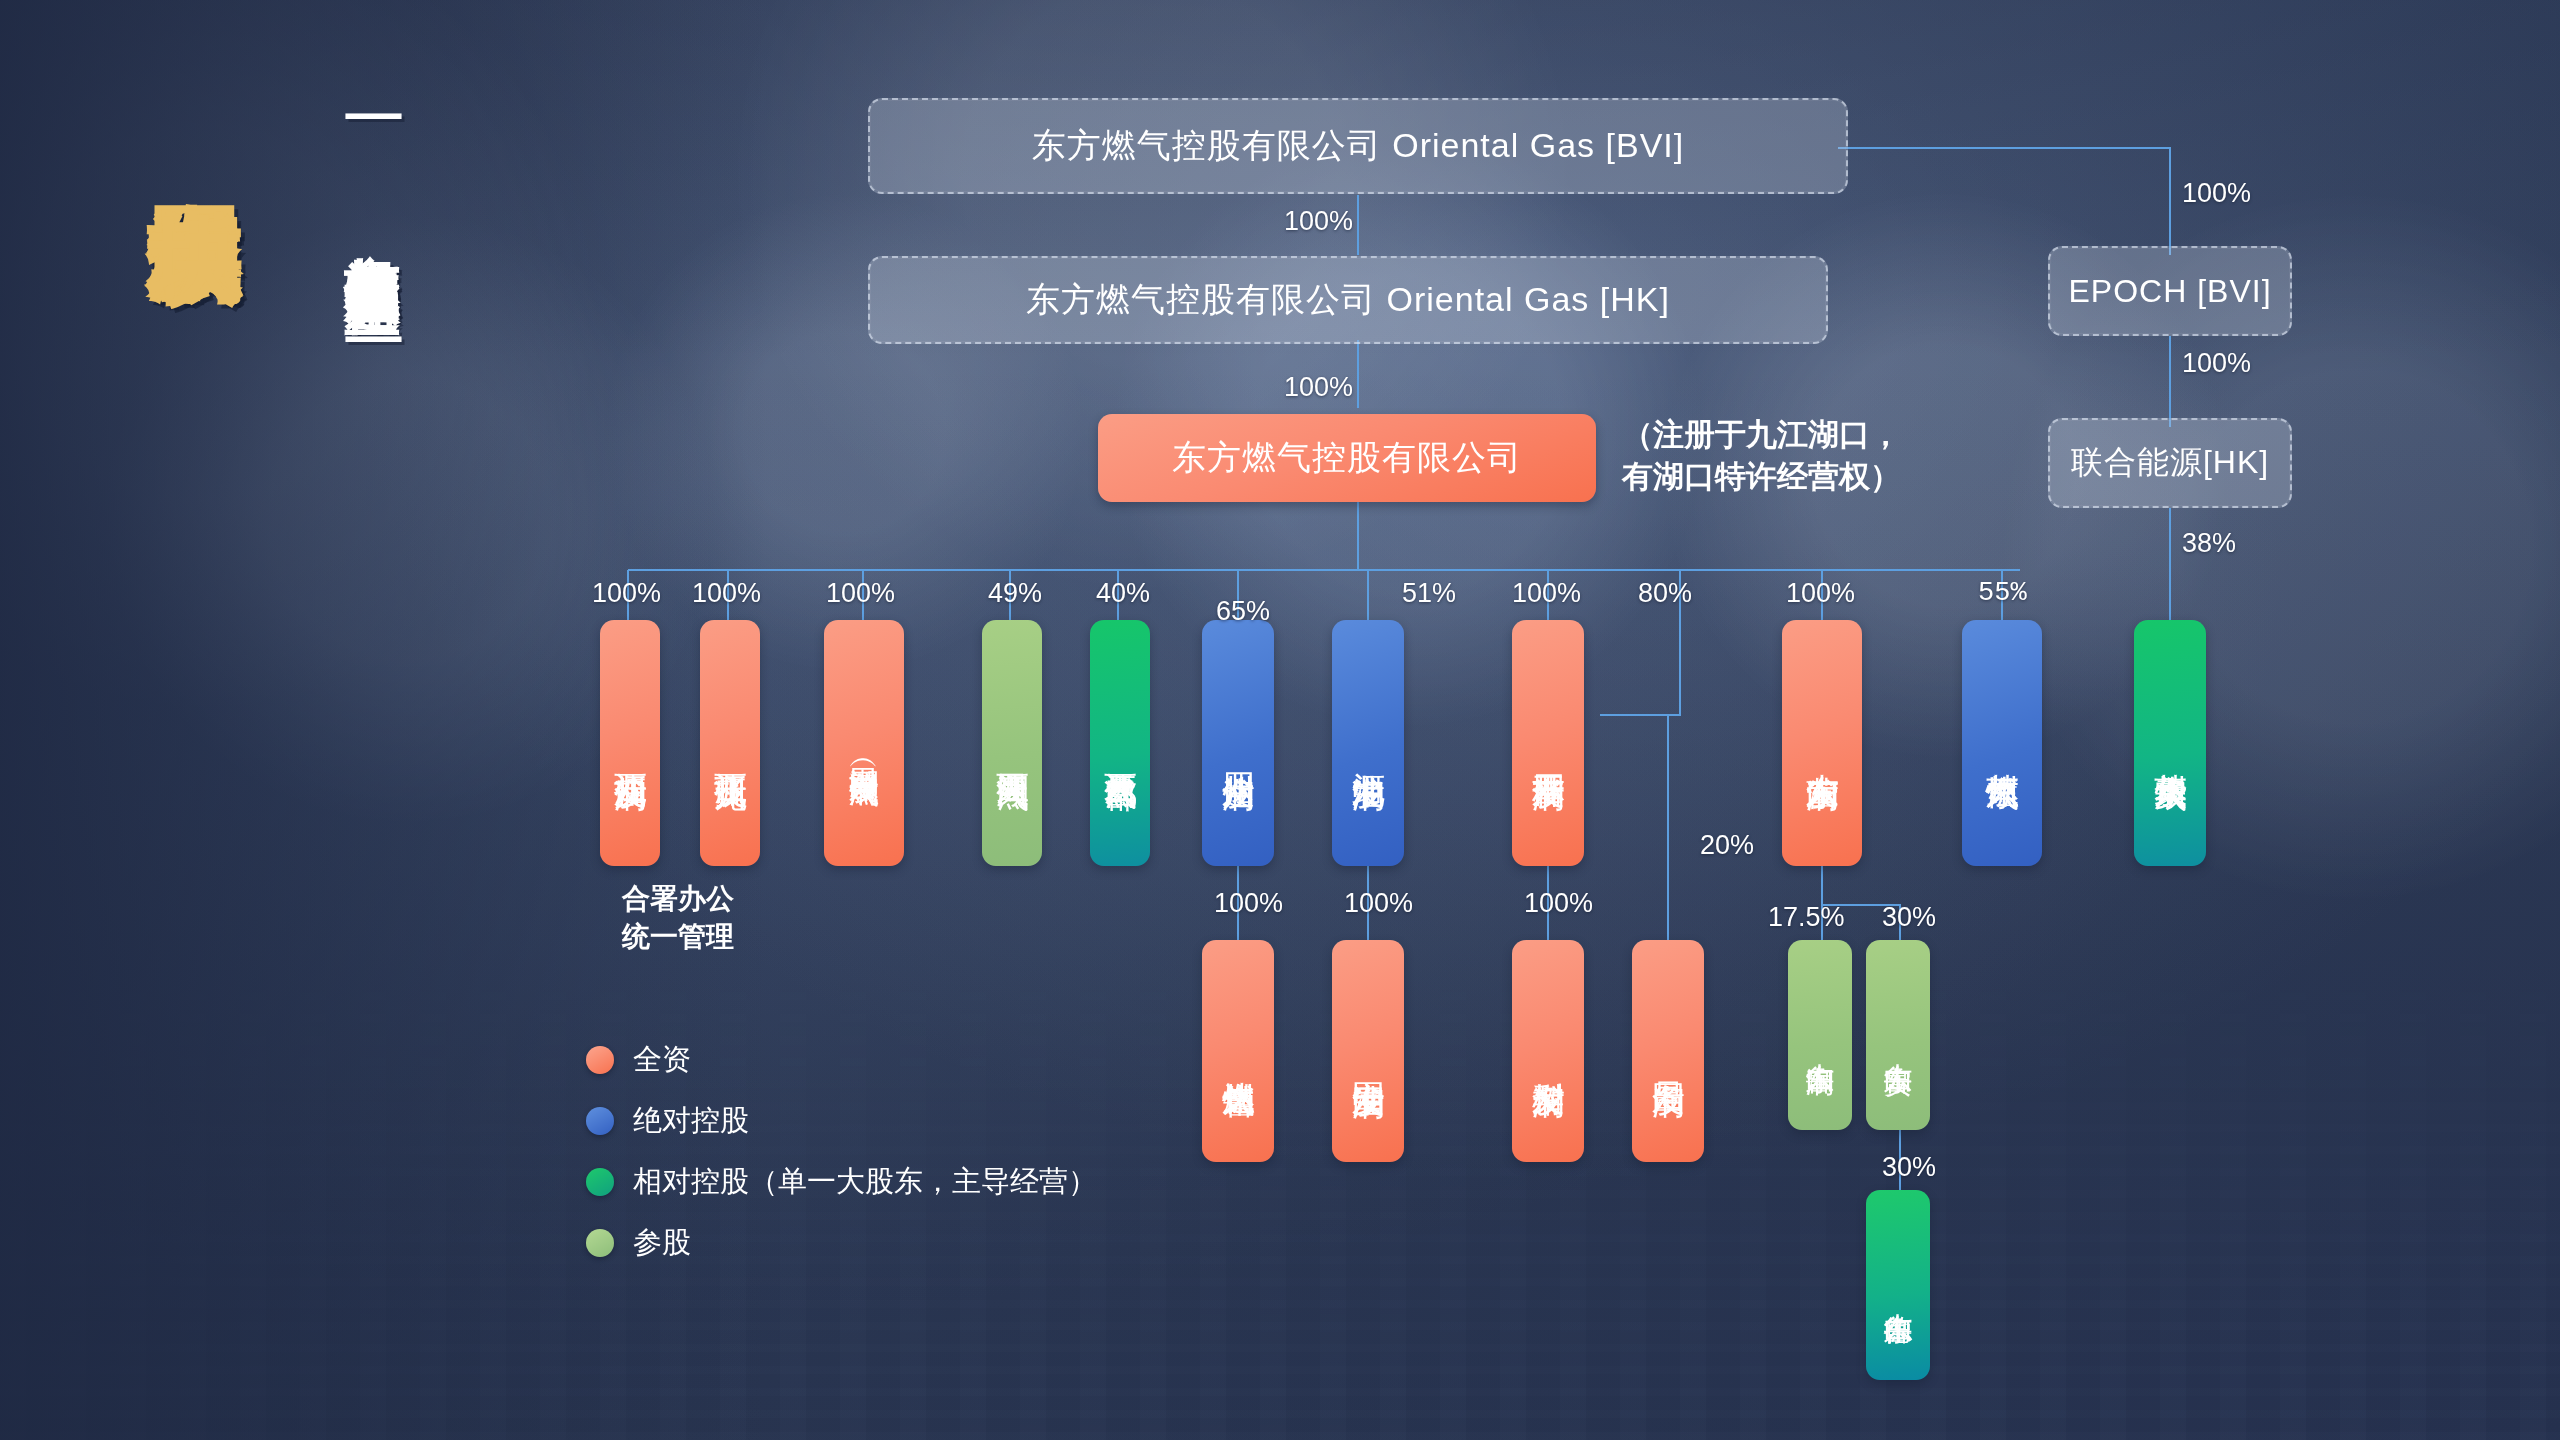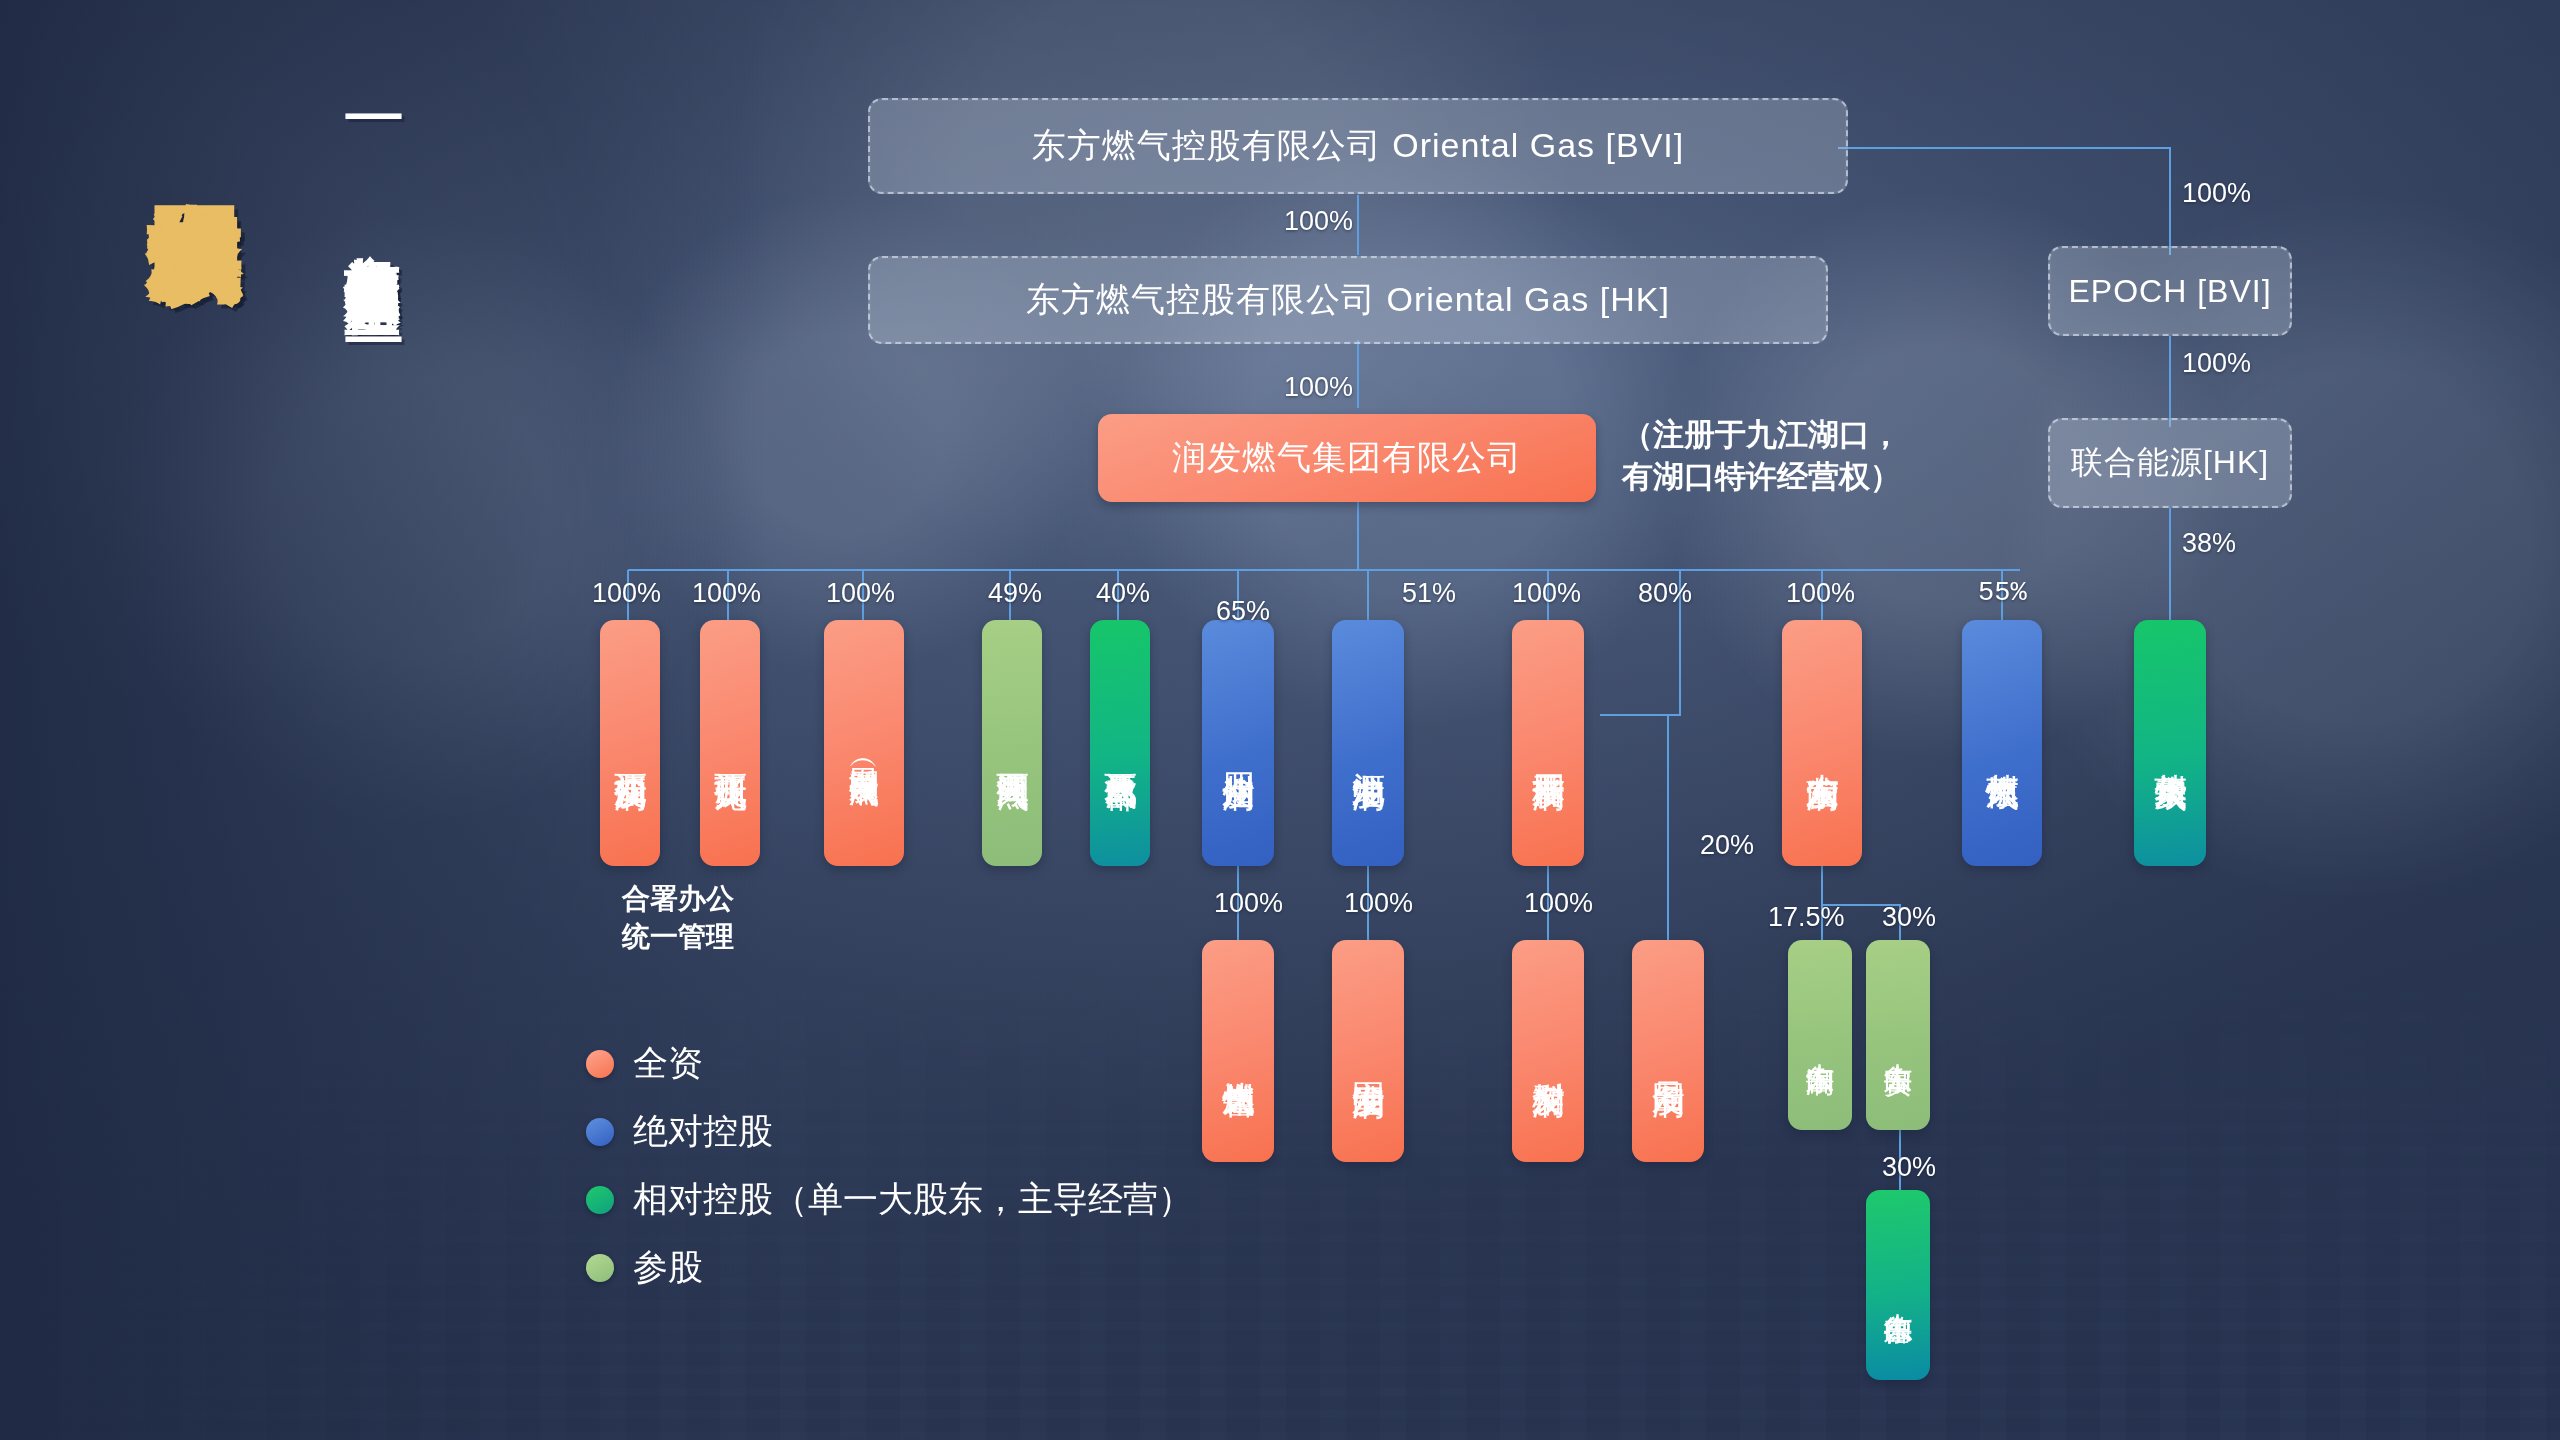--- a/index.html
+++ b/index.html
@@ -96,21 +96,21 @@
   
   .note{position:absolute;color:#fff;white-space:pre-line;font-weight:bold;}
   #note-hukou{left:1622px;top:414px;font-size:31px;line-height:1.35;}
   #note-heshu{left:596px;top:880px;font-size:28px;line-height:1.35;text-align:center;width:164px;}
 
   
   #legend{position:absolute;left:586px;top:1040px;}
   .leg-row{display:flex;align-items:center;margin-bottom:21px;}
   .dot{width:28px;height:28px;border-radius:50%;margin-right:19px;flex:0 0 auto;
        box-shadow:0 2px 5px rgba(15,22,40,.45);}
-  .leg-label{color:#fff;font-size:35px;white-space:nowrap;}
+  .leg-label{color:#fff;font-size:29px;white-space:nowrap;}
   .d-red{background:linear-gradient(150deg,#fca68f,#f8714f);}
   .d-blue{background:linear-gradient(150deg,#5f90de,#3360c2);}
   .d-green{background:linear-gradient(150deg,#1ec96c,#10a07f);}
   .d-lgreen{background:linear-gradient(150deg,#b4d993,#8dbd7a);}
 </style>
 </head>
 <body>
 
 <div id="stage">
   <div class="tex people"></div>
@@ -166,21 +166,21 @@
 
   <div class="node h ghost" style="left:868px;top:256px;width:960px;height:88px;">
     <span>东方燃气控股有限公司 Oriental Gas [HK]</span>
   </div>
 
   <div class="node h ghost" style="left:868px;top:98px;width:980px;height:96px;">
     <span>东方燃气控股有限公司 Oriental Gas [BVI]</span>
   </div>
 
   <div class="node h c-red" style="left:1098px;top:414px;width:498px;height:88px;">
-    <span>润发燃气集团有限公司</span>
+    <span>东方燃气控股有限公司</span>
   </div>
 
   <div class="node h ghost" style="left:2048px;top:246px;width:244px;height:90px;font-size:32px;">
     <span>EPOCH [BVI]</span>
   </div>
 
   <div class="node h ghost" style="left:2048px;top:418px;width:244px;height:90px;font-size:32px;">
     <span>联合能源[HK]</span>
   </div>
 

